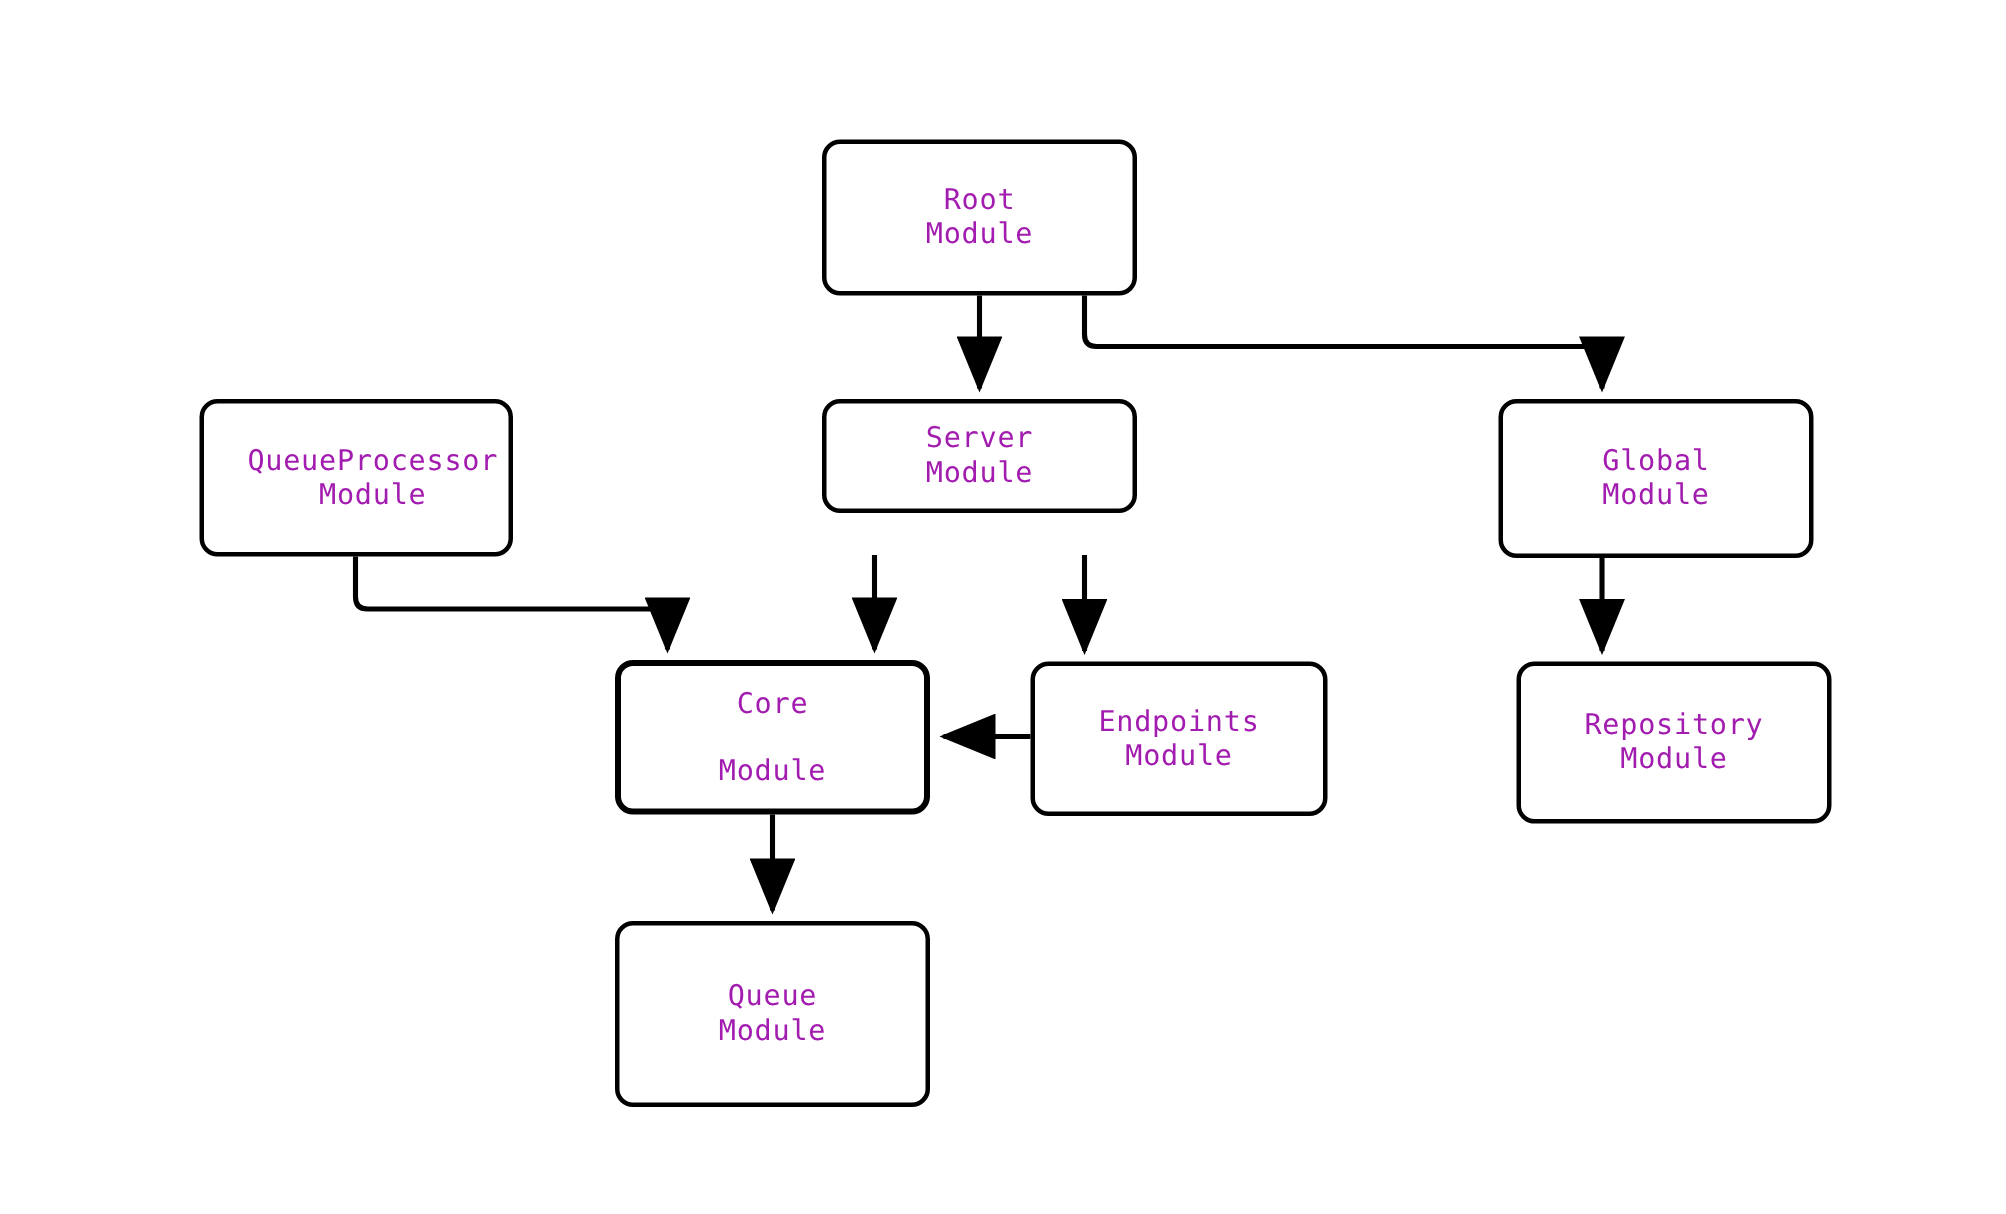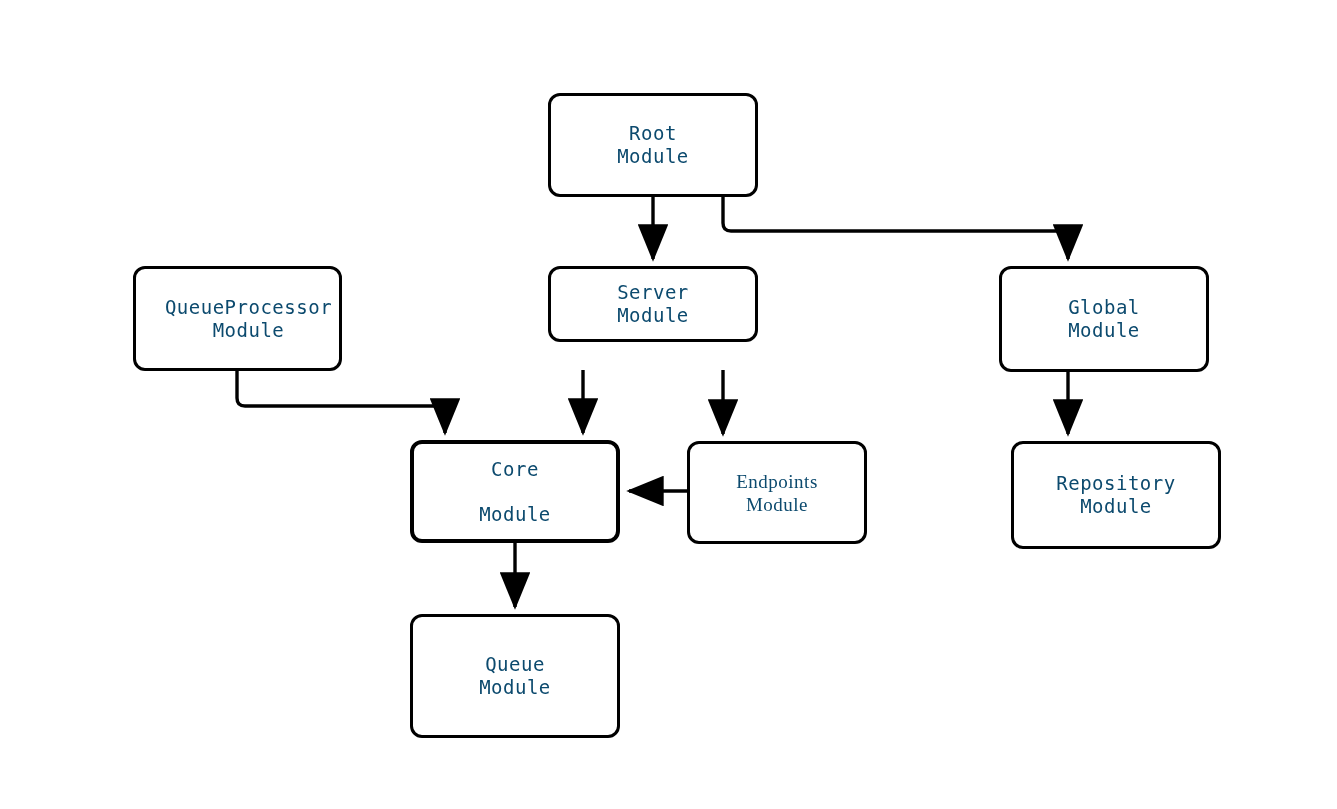--- a/index.html
+++ b/index.html
@@ -33,21 +33,21 @@
     flex-direction: column;
     align-items: center;
     justify-content: center;
     z-index: 2;
   }
   .node.emphasis {
     border-width: 4px;
   }
   .node-label {
     text-align: center;
-    color: #0c4a6e;
+    color: #a21caf;
     font-size: 19px;
     line-height: 23px;
     letter-spacing: 0.5px;
     white-space: pre;
     font-weight: 500;
   }
 </style>
 </head>
 <body>
 
@@ -95,21 +95,21 @@
   <div class="node" style="left: 963px; top: 266px; width: 210px; height: 106px; margin-left: 36px;">
     <span class="node-label">Global</span>
     <span class="node-label">Module</span>
   </div>
 
   <div class="node emphasis" style="left: 410px; top: 440px; width: 210px; height: 103px; gap: 22px;">
     <span class="node-label">Core</span>
     <span class="node-label">Module</span>
   </div>
 
-  <div class="node" style="left: 687px; top: 441px; width: 180px; height: 103px; font-family: Liberation Serif, serif;">
+  <div class="node" style="left: 687px; top: 441px; width: 198px; height: 103px;">
     <span class="node-label">Endpoints</span>
     <span class="node-label">Module</span>
   </div>
 
   <div class="node" style="left: 1011px; top: 441px; width: 210px; height: 108px;">
     <span class="node-label">Repository</span>
     <span class="node-label">Module</span>
   </div>
 
   <div class="node" style="left: 410px; top: 614px; width: 210px; height: 124px;">

